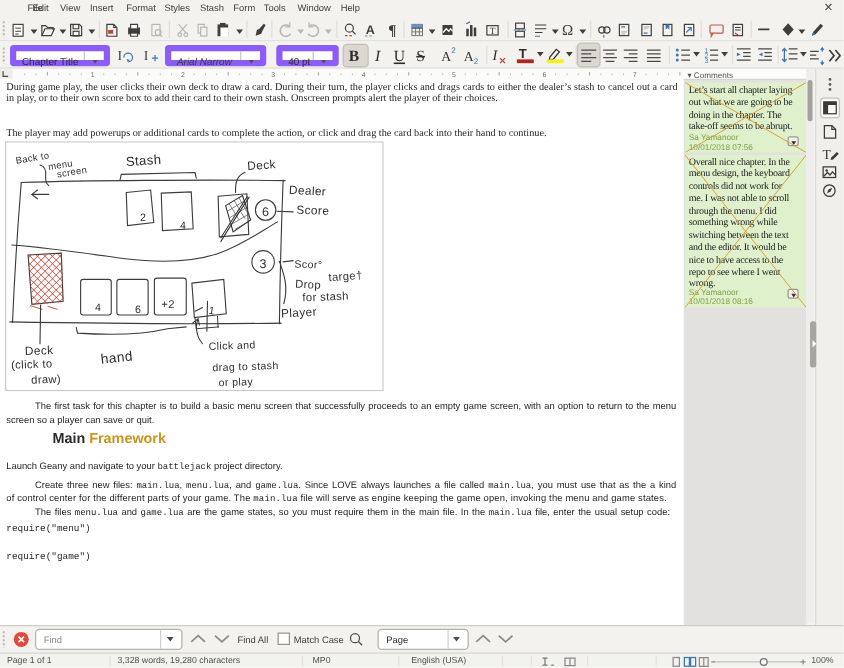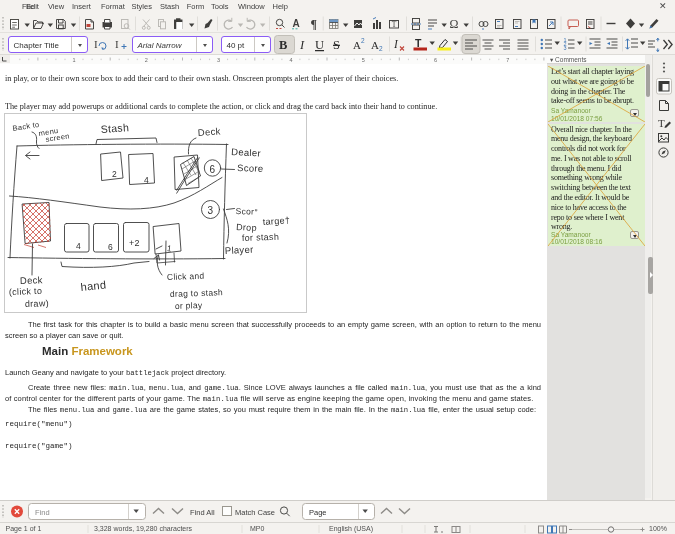--- a/index.html
+++ b/index.html
@@ -16,21 +16,21 @@
   .cheader { left:547px; top:55px; width:98px; height:9px; background:#fcfcfb; border-bottom:1px solid #d6d4d0; font-size:6.5px; color:#555; }
   .vscroll { left:645px; top:55px; width:6px; height:443px; background:#efeeec; }
   .vthumb { left:646px; top:64px; width:4px; height:33px; background:#a3a19e; border-radius:2px; }
   .sidebar { left:652px; top:55px; width:23px; height:445px; background:#f1efec; border-left:1px solid #dddbd7; }
   .findbar { left:0; top:500px; width:675px; height:22px; background:#f4f2ef; border-top:1px solid #cfcdc9; }
   .statusbar { left:0; top:522px; width:675px; height:12px; background:#f4f2ef; border-top:1px solid #d8d6d2; }
   .statusbar span { position:absolute; top:2px; font-size:7px; color:#4f4f4f; }
   .sans { font-family:"Liberation Sans", sans-serif !important; font-size:7.5px !important; color:#3a3a3a; }
   .docline { position:absolute; font-family:"Liberation Serif", serif; font-size:8.2px; line-height:9.5px; color:#262626; white-space:nowrap; }
   .just { white-space:normal; text-align:justify; text-align-last:justify; overflow:hidden; height:10px; }
-  .combo { position:absolute; background:#fff; border:1px solid #8b5cf6; border-radius:3px; height:17px; top:36px; }
+  .combo { position:absolute; background:#fff; border:5px solid #8b5cf6; border-radius:3px; height:17px; top:36px; }
   .combo .arr { position:absolute; right:0; top:0; bottom:0; width:16px; border-left:1px solid #ccc9c4; }
   .combo .arr:after { content:""; position:absolute; left:5.5px; top:7px; border-left:2.6px solid transparent; border-right:2.6px solid transparent; border-top:3.6px solid #4f4f4d; }
   .combo .txt { position:absolute; left:5px; top:4px; font-size:8px; color:#2e2e2e; }
   .cmt { position:absolute; left:548px; width:97px; background:#dff0cd; }
   .cmt .body { position:absolute; left:3px; right:1px; font-family:"Liberation Serif", serif; font-size:8px; letter-spacing:-0.22px; color:#1c1c1c; line-height:9.8px; }
   .cmt .auth { position:absolute; left:3px; font-size:6.6px; color:#7b9f42; }
   .cmt .date { position:absolute; left:3px; font-size:6.6px; color:#7b9f42; }
   .cmt .btn { position:absolute; right:6px; width:9px; height:7.5px; background:#f2f1ec; border:1px solid #9a9890; border-radius:2px; }
   .cmt .btn:after { content:""; position:absolute; left:2px; top:2.5px; border-left:2.2px solid transparent; border-right:2.2px solid transparent; border-top:3px solid #333; }
 </style>
@@ -356,20 +356,21 @@
     <path d="M489.7 3.7 v1.4" stroke="#aaa" stroke-width="0.6"></path>
     <path d="M498.8 3.7 v1.4" stroke="#aaa" stroke-width="0.6"></path>
     <text x="506.3" y="6.5" font-size="5.5" fill="#6a6a6a" font-family="Liberation Sans">7</text>
     <path d="M543.9 2.5 v3" stroke="#9a9a9a" stroke-width="0.7"></path>
     <path d="M516.8 3.7 v1.4" stroke="#aaa" stroke-width="0.6"></path>
     <path d="M525.9 3.7 v1.4" stroke="#aaa" stroke-width="0.6"></path>
     <path d="M534.9 3.7 v1.4" stroke="#aaa" stroke-width="0.6"></path>
   </svg>
 
 <div class="abs doc" id="doc">
+<div class="docline just" style="left:5px; top:0.5999999999999943px; width:537px;">During game play, the user clicks their own deck to draw a card. During their turn, the player clicks and drags cards to either the dealer’s stash to cancel out a card</div>
     <div class="docline" style="left:5px; top:10.400000000000006px;">in play, or to their own score box to add their card to their own stash. Onscreen prompts alert the player of their choices.</div>
     <div class="docline" style="left:5px; top:38.3px;">The player may add powerups or additional cards to complete the action, or click and drag the card back into their hand to continue.</div>
     <div class="docline just sans" style="left:28px; top:256.3px; width:513px;">The first task for this chapter is to build a basic menu screen that successfully proceeds to an empty game screen, with an option to return to the menu</div>
     <div class="docline sans" style="left:5px; top:267.1px;">screen so a player can save or quit.</div>
     <div class="docline" style="left:5px; top:282.5px;padding-left:37px;"><span style="font-family:'Liberation Sans',sans-serif;font-size:11.5px;font-weight:bold;color:#2b2b2b">Main <span style="color:#c8961e">Framework</span></span></div>
     <div class="docline sans" style="left:5px; top:304.3px;">Launch Geany and navigate to your <span style="font-family:'Liberation Mono',monospace;font-size:7.2px;">battlejack</span> project directory.</div>
     <div class="docline just sans" style="left:28px; top:319.3px; width:513px;">Create three new files: <span style="font-family:'Liberation Mono',monospace;font-size:7.2px;">main.lua</span>, <span style="font-family:'Liberation Mono',monospace;font-size:7.2px;">menu.lua</span>, and <span style="font-family:'Liberation Mono',monospace;font-size:7.2px;">game.lua</span>. Since LOVE always launches a file called <span style="font-family:'Liberation Mono',monospace;font-size:7.2px;">main.lua</span>, you must use that as the a kind</div>
     <div class="docline sans" style="left:5px; top:330.3px; letter-spacing:0.13px;">of control center for the different parts of your game. The <span style="font-family:'Liberation Mono',monospace;font-size:7.2px;">main.lua</span> file will serve as engine keeping the game open, invoking the menu and game states.</div>
     <div class="docline just sans" style="left:28px; top:341.1px; width:508px;">The files <span style="font-family:'Liberation Mono',monospace;font-size:7.2px;">menu.lua</span> and <span style="font-family:'Liberation Mono',monospace;font-size:7.2px;">game.lua</span> are the game states, so you must require them in the main file. In the <span style="font-family:'Liberation Mono',monospace;font-size:7.2px;">main.lua</span> file, enter the usual setup code:</div>
     <div class="docline" style="left:5px; top:355.5px;font-family:'Liberation Mono',monospace;font-size:7.5px;">require("menu")</div>

